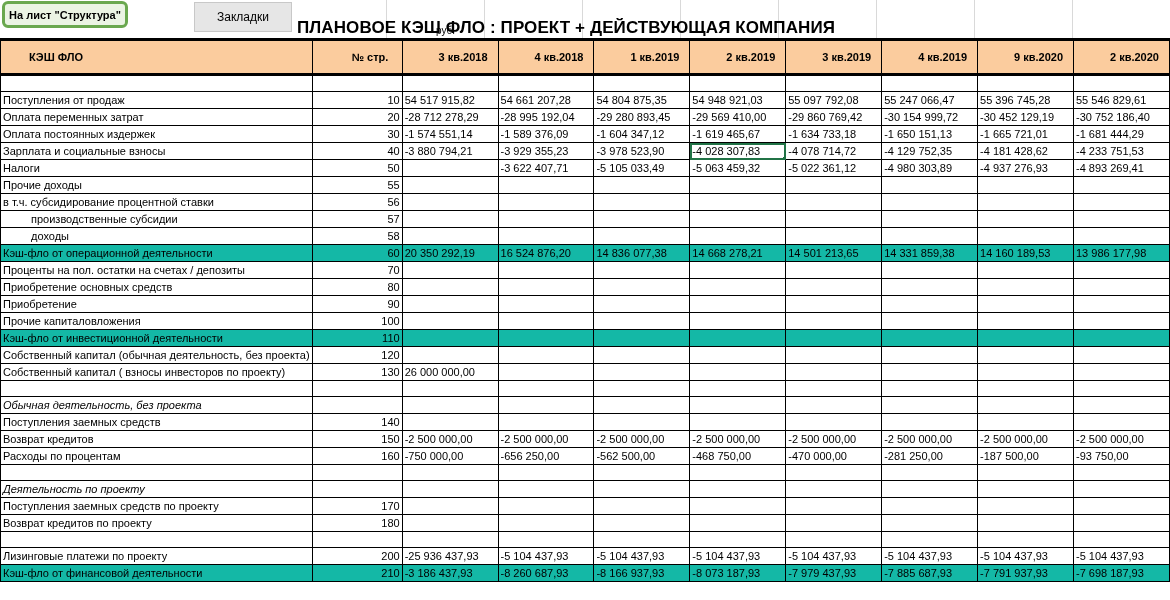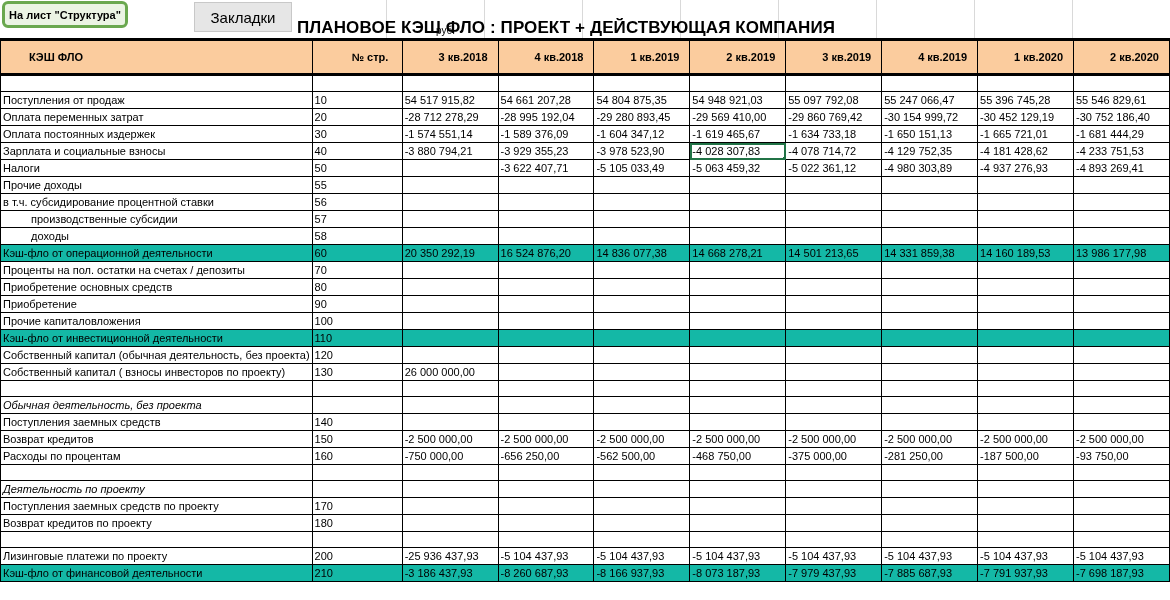--- a/index.html
+++ b/index.html
@@ -11,21 +11,21 @@
   .topbar { position: absolute; left: 0; top: 0; width: 1170px; height: 38px; }
   .btn-structure {
     position: absolute; left: 2px; top: 1px; width: 126px; height: 27px;
     background: #ebf4e4; border: 3px solid #6aa84f; border-radius: 6px;
     box-sizing: border-box; font-size: 11px; font-weight: bold;
     display: flex; align-items: center; justify-content: center; cursor: pointer;
   }
   .btn-bookmarks {
     position: absolute; left: 194px; top: 2px; width: 98px; height: 30px;
     background: #e6e6e6; border: 1px solid #c8c8c8; box-sizing: border-box;
-    font-size: 15px; display: flex; align-items: center; justify-content: center; cursor: pointer;
+    font-size: 12px; display: flex; align-items: center; justify-content: center; cursor: pointer;
   }
   .title {
     position: absolute; left: 297px; top: 18px; font-size: 17px; font-weight: bold;
     letter-spacing: 0.1px; white-space: nowrap;
   }
   .unit { position: absolute; left: 392px; top: 25px; font-size: 10px; margin-left: 44px; }
   .gridtop { position: absolute; top: 0; height: 38px; border-left: 1px solid #d9d9d9; }
 
   table.sheet {
     position: absolute; left: 0; top: 38px; border-collapse: collapse;
@@ -34,21 +34,21 @@
   table.sheet td {
     border: 1px solid #000; padding: 0 2px; height: 16px; line-height: 16px;
     white-space: nowrap; overflow: hidden; box-sizing: border-box;
   }
   table.sheet tr.hdr td {
     background: #fbcc9e; height: 35px; font-weight: bold; font-size: 11px;
     border-top: 3px solid #000; border-bottom: 3px solid #000; text-align: center; padding-left: 28px;
   }
   table.sheet tr.hdr td.c0 { text-align: left; }
   table.sheet tr.empty td { height: 17px; }
-  td.num { text-align: left; }
+  td.num { text-align: right; }
   tr.total td { background: #14b8a6; font-weight: normal; }
   tr.section td.c0 { font-style: italic; }
   td.indent { padding-left: 30px !important; }
   td.sel { outline: 2px solid #217346; outline-offset: -2px; position: relative; }
   td.sel::after {
     content: ""; position: absolute; right: -3px; bottom: -3px; width: 5px; height: 5px;
     background: #217346;
   }
 </style>
 </head>
@@ -85,21 +85,21 @@
   <tbody id="tbody">
     <tr class="hdr">
       <td class="c0">КЭШ ФЛО</td>
       <td>№ стр.</td>
       <td>3 кв.2018</td>
       <td>4 кв.2018</td>
       <td>1 кв.2019</td>
       <td>2 кв.2019</td>
       <td>3 кв.2019</td>
       <td>4 кв.2019</td>
-      <td>1 кв.2020</td>
+      <td>9 кв.2020</td>
       <td>2 кв.2020</td>
     </tr>
     <tr class="empty">
       <td></td>
         <td></td>
       <td></td>
         <td></td>
       <td></td>
         <td></td>
       <td></td>
@@ -359,21 +359,21 @@
         <td>-2 500 000,00</td>
         <td>-2 500 000,00</td>
       </tr>
       <tr>
         <td class="c0">Расходы по процентам</td>
         <td class="num">160</td>
         <td>-750 000,00</td>
         <td>-656 250,00</td>
         <td>-562 500,00</td>
         <td>-468 750,00</td>
-        <td>-375 000,00</td>
+        <td>-470 000,00</td>
         <td>-281 250,00</td>
         <td>-187 500,00</td>
         <td>-93 750,00</td>
       </tr>
       <tr>
         <td class="c0"></td>
         <td class="num"></td>
         <td></td>
         <td></td>
         <td></td>

